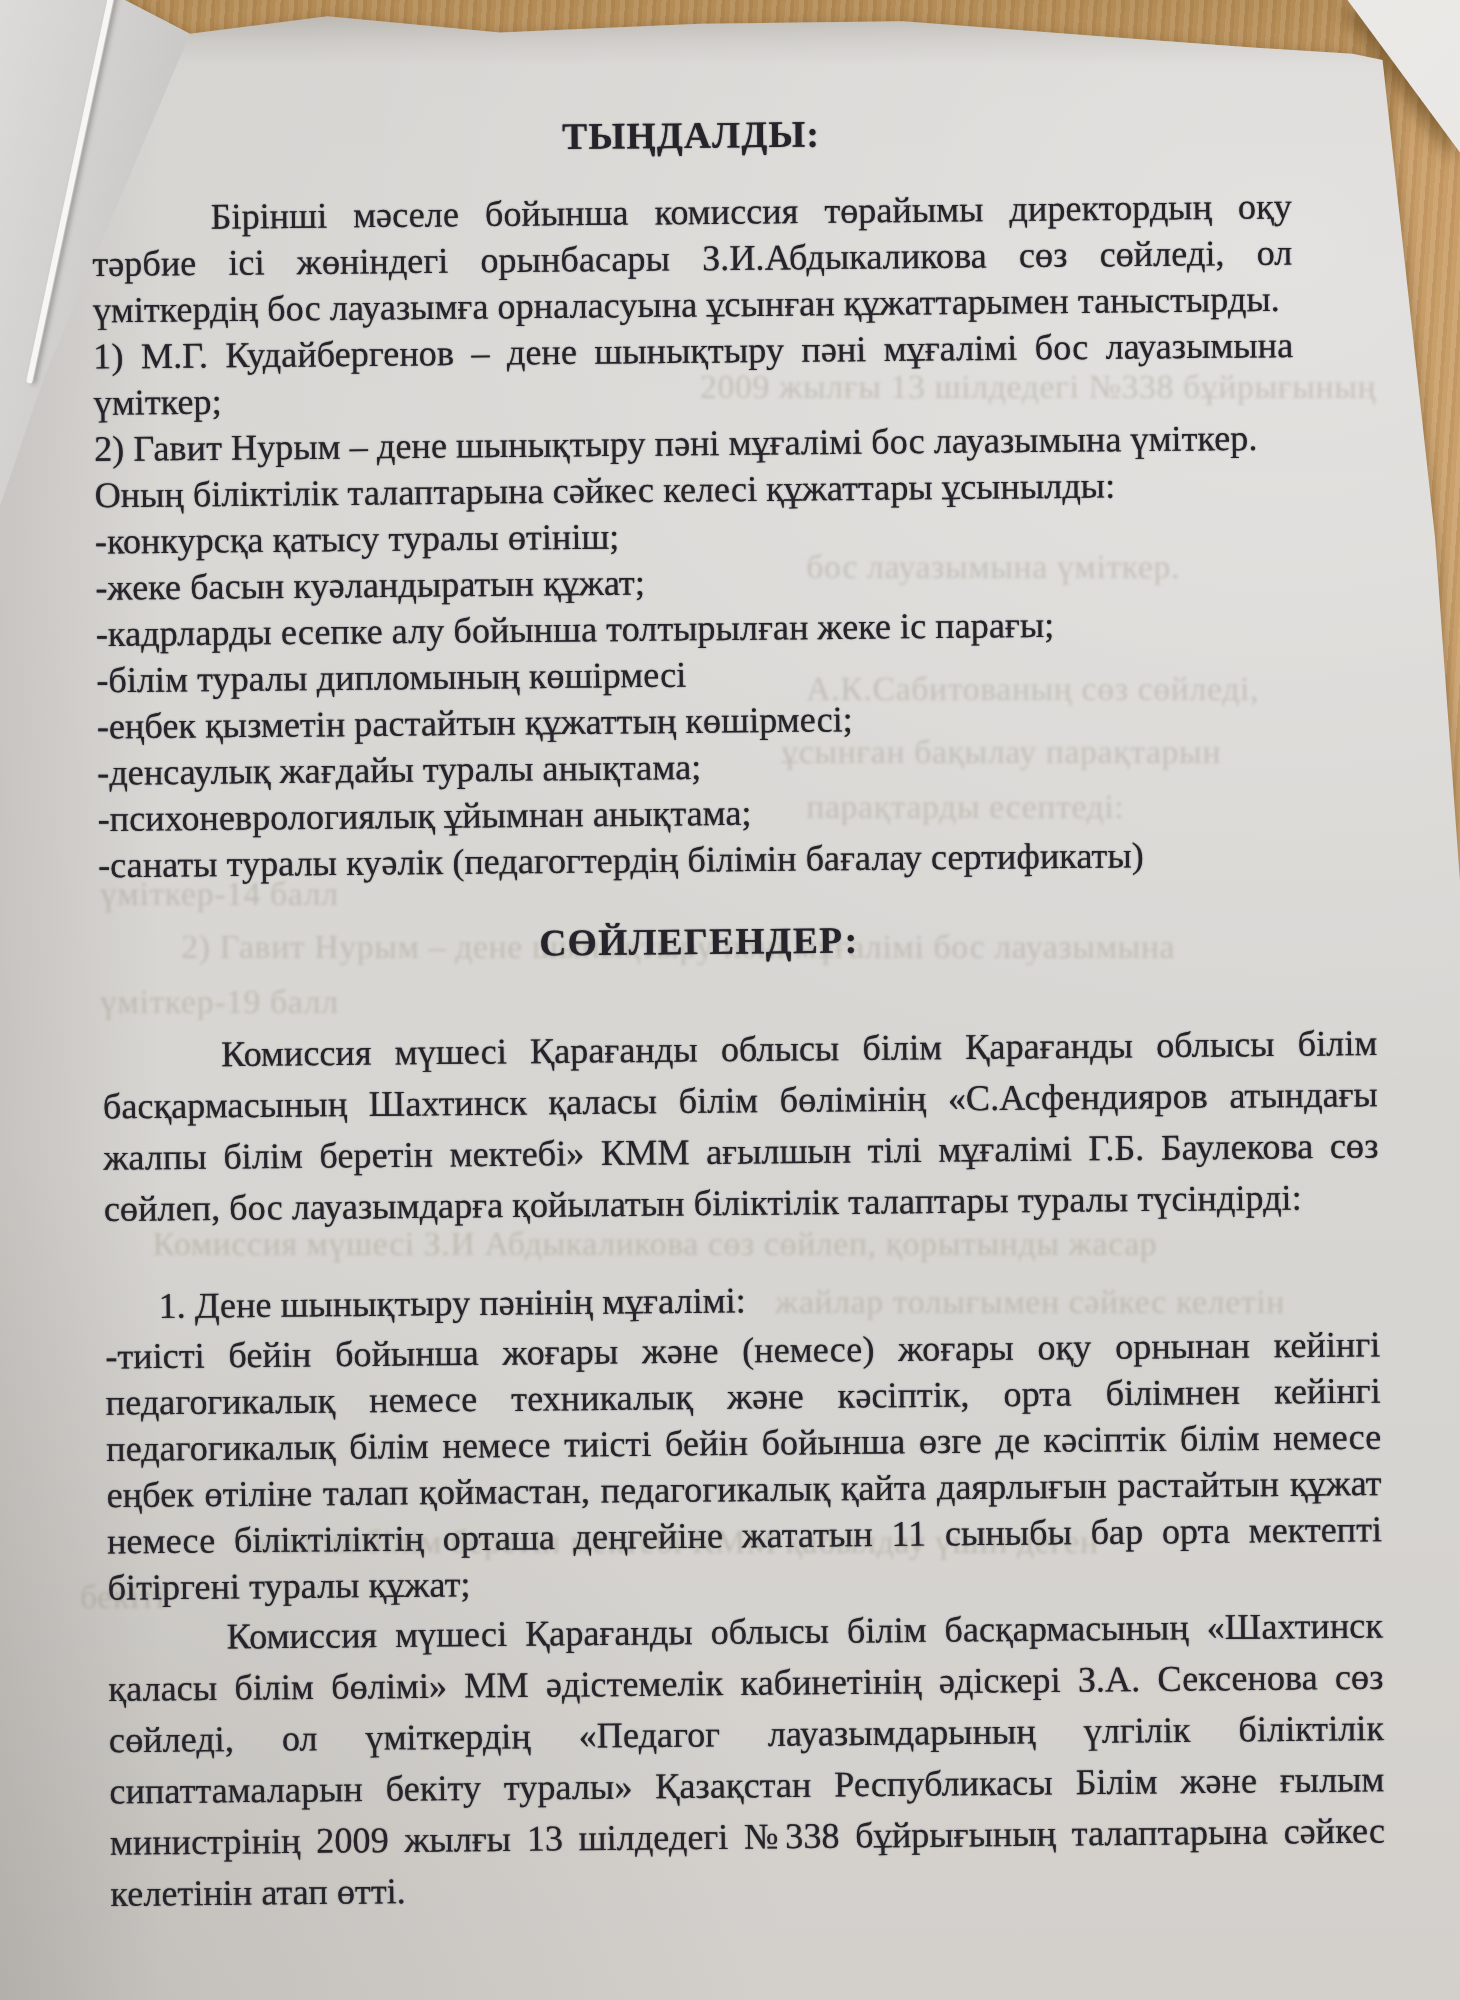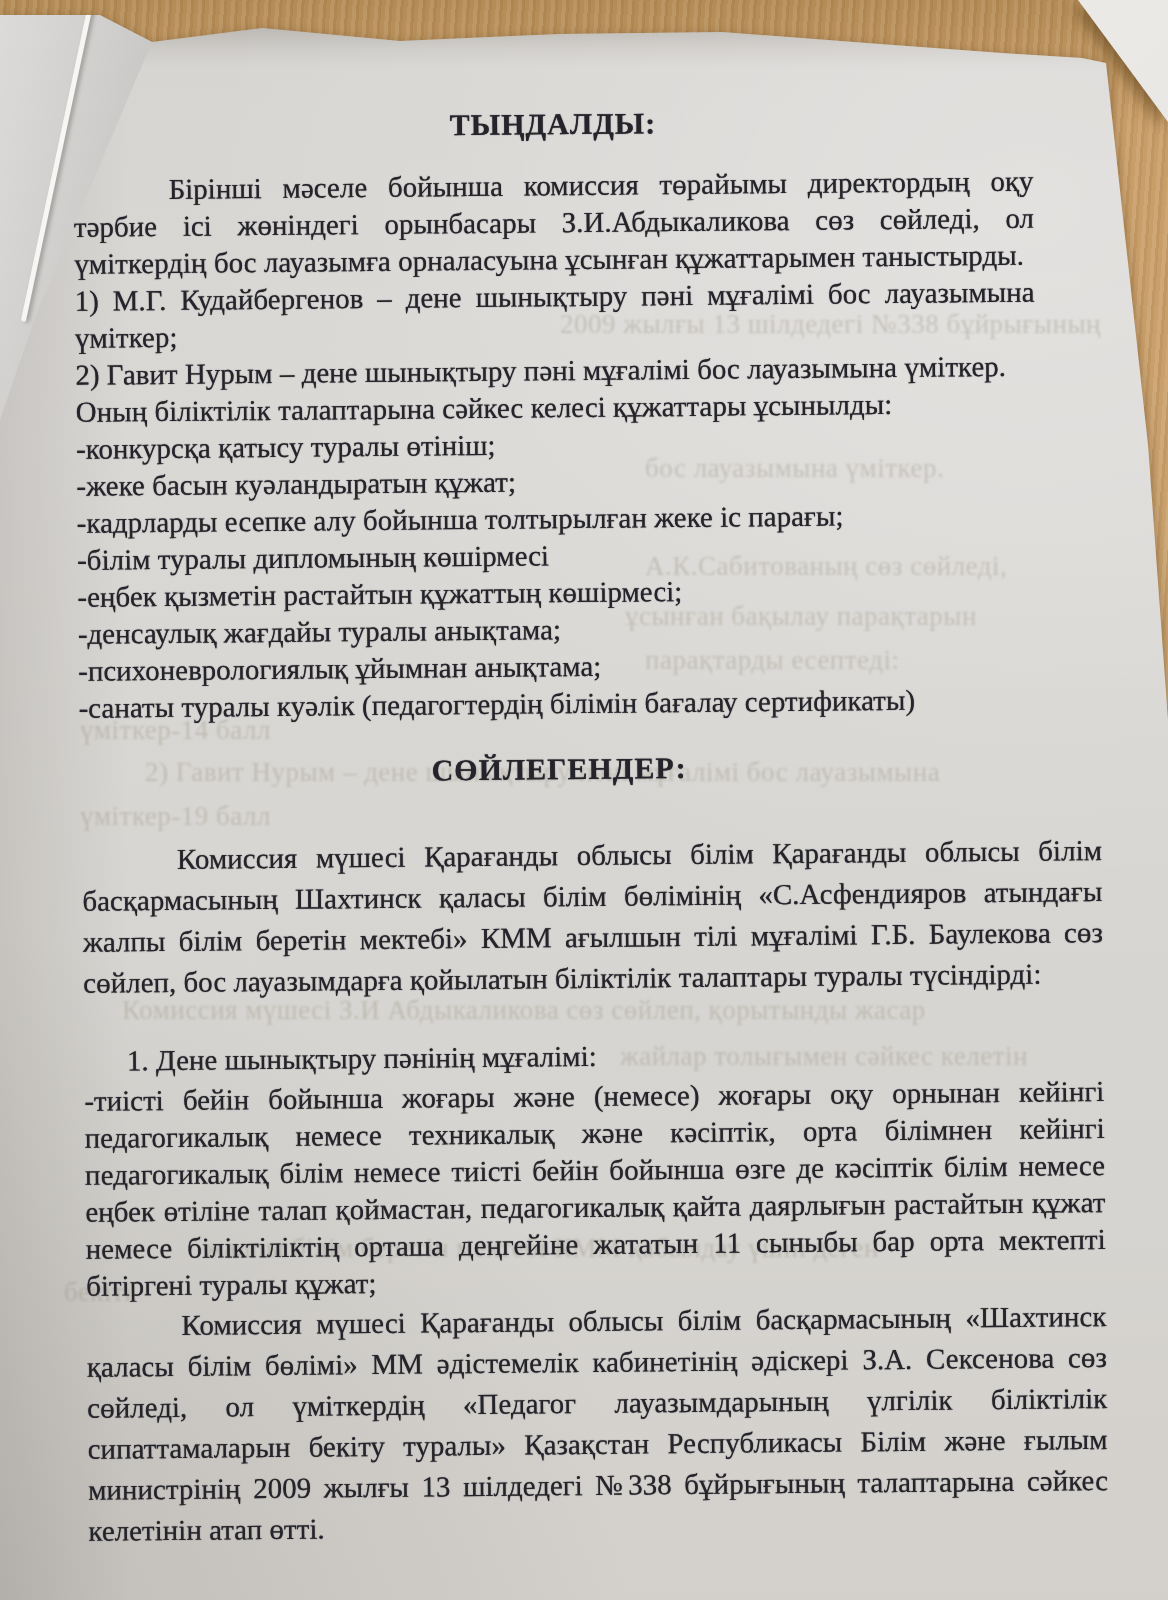--- a/index.html
+++ b/index.html
@@ -28,21 +28,20 @@
   .paper{
     position:absolute;inset:0;
     clip-path:polygon(0 0,100px 0,152px 27px,262px 13px,400px 26px,560px 19px,
       722px 17px,880px 29px,1002px 38px,1082px 43px,1106px 48px,
       1148px 430px,1168px 705px,1168px 1600px,0 1600px);
     background:
       radial-gradient(130% 80% at 88% 12%, rgba(255,255,255,.28), transparent 55%),
       radial-gradient(90% 70% at 0% 100%, rgba(96,92,86,.16), transparent 60%),
       linear-gradient(90deg, rgba(105,100,95,.16) 0, rgba(105,100,95,0) 11%),
       linear-gradient(180deg,#c9c7c3 0,#d7d5d2 34px,#dad8d5 430px,#d6d4d0 75%,#d3d0cc 100%);
-    margin-top: 15px;
   }
   .paper .top-shade{
     position:absolute;left:0;top:0;width:100%;height:70px;
     background:linear-gradient(180deg, rgba(96,88,76,.22), rgba(96,88,76,0) 75%);
   }
   
   .curl{
     position:absolute;left:0;top:0;width:220px;height:430px;
     clip-path:polygon(0 0,100px 0,152px 27px,36px 300px,0 405px);
     background:linear-gradient(102deg,#dcdbd9 0%,#cecdcb 40%,#c2c1bf 68%,#cfcecc 100%);

